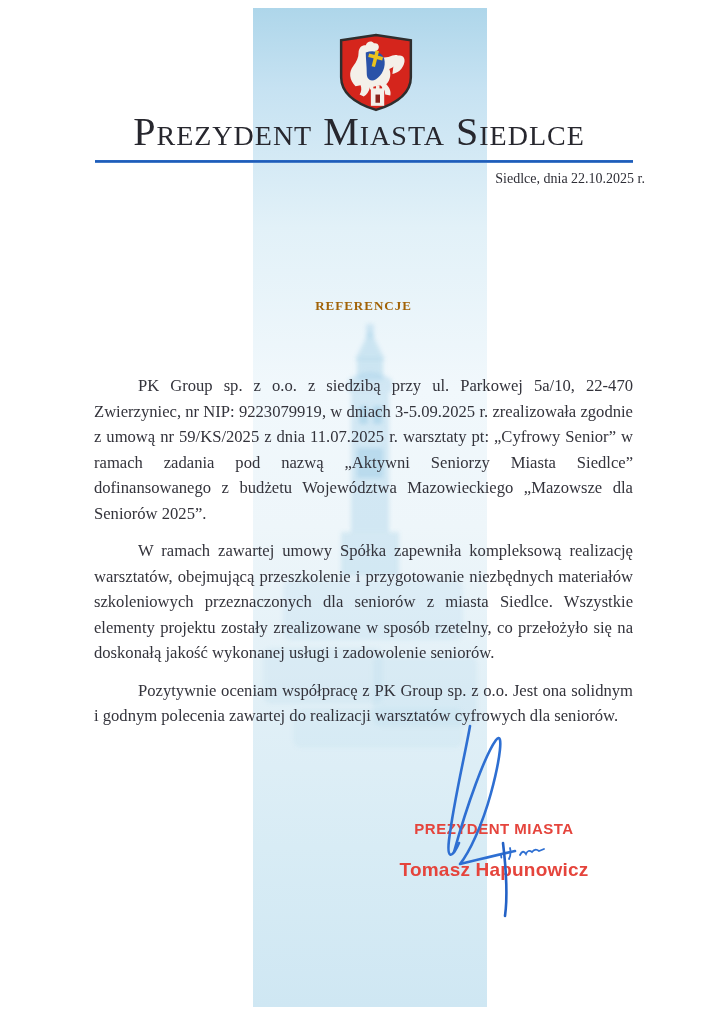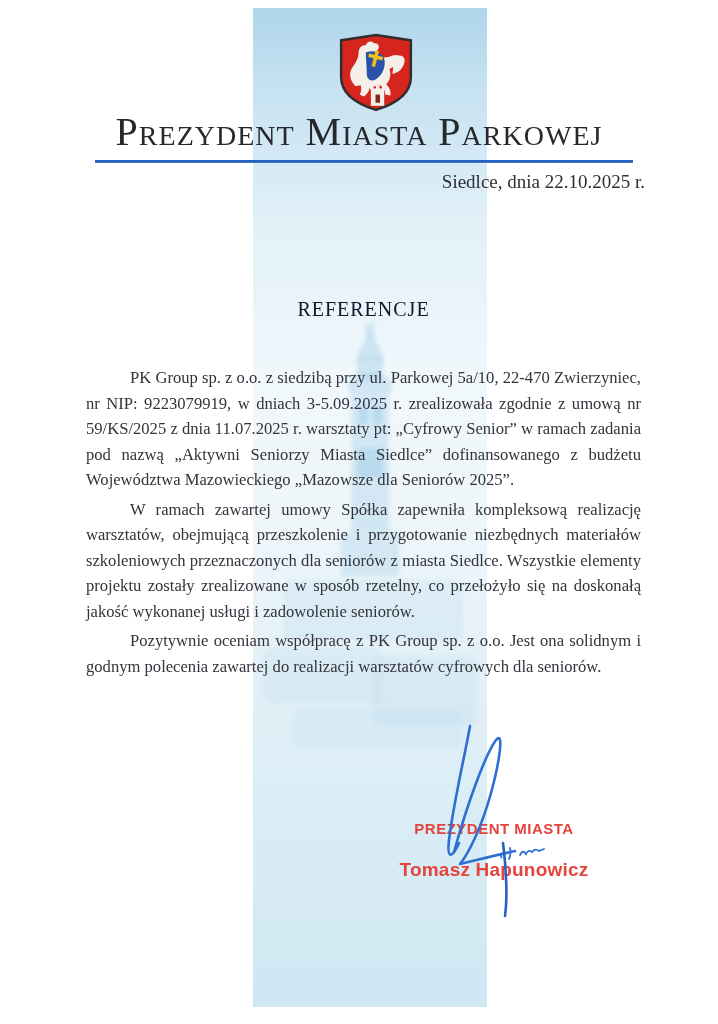--- a/index.html
+++ b/index.html
@@ -22,31 +22,31 @@
     position:absolute;left:85px;top:108px;width:548px;z-index:2;
     text-align:center;font-variant:small-caps;font-size:40px;line-height:48px;
     letter-spacing:1px;color:#27272e;font-weight:500;
   }
   .title-rule{
     position:absolute;left:95px;top:160px;width:538px;height:3px;z-index:2;
     background:linear-gradient(180deg,#2a6ac6 0%,#1d59b4 60%,#5f94d8 100%);
   }
   .date-line{
     position:absolute;left:300px;top:171px;width:345px;z-index:2;
-    text-align:right;font-size:19px;color:#2e2e36;
+    text-align:right;font-size:14px;color:#2e2e36;
   }
   .doc-heading{
     position:absolute;left:82px;top:298px;width:563px;z-index:2;
-    text-align:center;font-weight:normal;font-size:20px;letter-spacing:1px;color:#0f172a;
+    text-align:center;font-weight:bold;font-size:13px;letter-spacing:1px;color:#a16207;
   }
   .body-text{
     position:absolute;left:82px;top:361px;width:563px;z-index:2;
     font-size:16.6px;line-height:25.5px;text-align:justify;color:#33333b;
   }
-  .body-text p{margin:4px;}
+  .body-text p{margin:12px;}
   .body-text p.indent{text-indent:44px;}
   
   .stamp{
     position:absolute;left:398px;top:820px;width:192px;z-index:3;
     text-align:center;color:#e5443c;font-family:"Liberation Sans", sans-serif;
     filter:blur(0.3px);
   }
   .stamp-title{font-size:15px;font-weight:700;letter-spacing:0.5px;}
   .stamp-name{margin-top:22px;font-size:19px;font-weight:700;letter-spacing:0.2px;}
   .signature{position:absolute;left:420px;top:710px;width:140px;height:215px;z-index:4;}
@@ -93,21 +93,21 @@
 
     <g>
       <rect x="35" y="56" width="13" height="17" fill="#f4f0e9"></rect>
       <rect x="34" y="53" width="3.4" height="4" fill="#f4f0e9"></rect>
       <rect x="40" y="53" width="3.4" height="4" fill="#f4f0e9"></rect>
       <rect x="46" y="53" width="3.4" height="4" fill="#f4f0e9"></rect>
       <rect x="39.5" y="62" width="4.4" height="8" fill="#8a251c"></rect>
     </g>
   </svg>
 
-  <div class="title-block">Prezydent Miasta Parkowej</div>
+  <div class="title-block">Prezydent Miasta Siedlce</div>
   <div class="title-rule"></div>
 
   <div class="date-line">Siedlce, dnia 22.10.2025 r.</div>
 
   <div class="doc-heading">REFERENCJE</div>
 
   <div class="body-text">
     <p class="indent">PK Group sp. z o.o. z siedzibą przy ul. Parkowej 5a/10, 22-470 Zwierzyniec, nr NIP: 9223079919, w dniach 3-5.09.2025 r. zrealizowała zgodnie z umową nr 59/KS/2025 z dnia 11.07.2025 r. warsztaty pt: „Cyfrowy Senior” w ramach zadania pod nazwą „Aktywni Seniorzy Miasta Siedlce” dofinansowanego z budżetu Województwa Mazowieckiego „Mazowsze dla Seniorów 2025”.</p>
     <p class="indent">W ramach zawartej umowy Spółka zapewniła kompleksową realizację warsztatów, obejmującą przeszkolenie i przygotowanie niezbędnych materiałów szkoleniowych przeznaczonych dla seniorów z miasta Siedlce. Wszystkie elementy projektu zostały zrealizowane w sposób rzetelny, co przełożyło się na doskonałą jakość wykonanej usługi i zadowolenie seniorów.</p>
     <p class="indent">Pozytywnie oceniam współpracę z PK Group sp. z o.o. Jest ona solidnym i godnym polecenia zawartej do realizacji warsztatów cyfrowych dla seniorów.</p>

